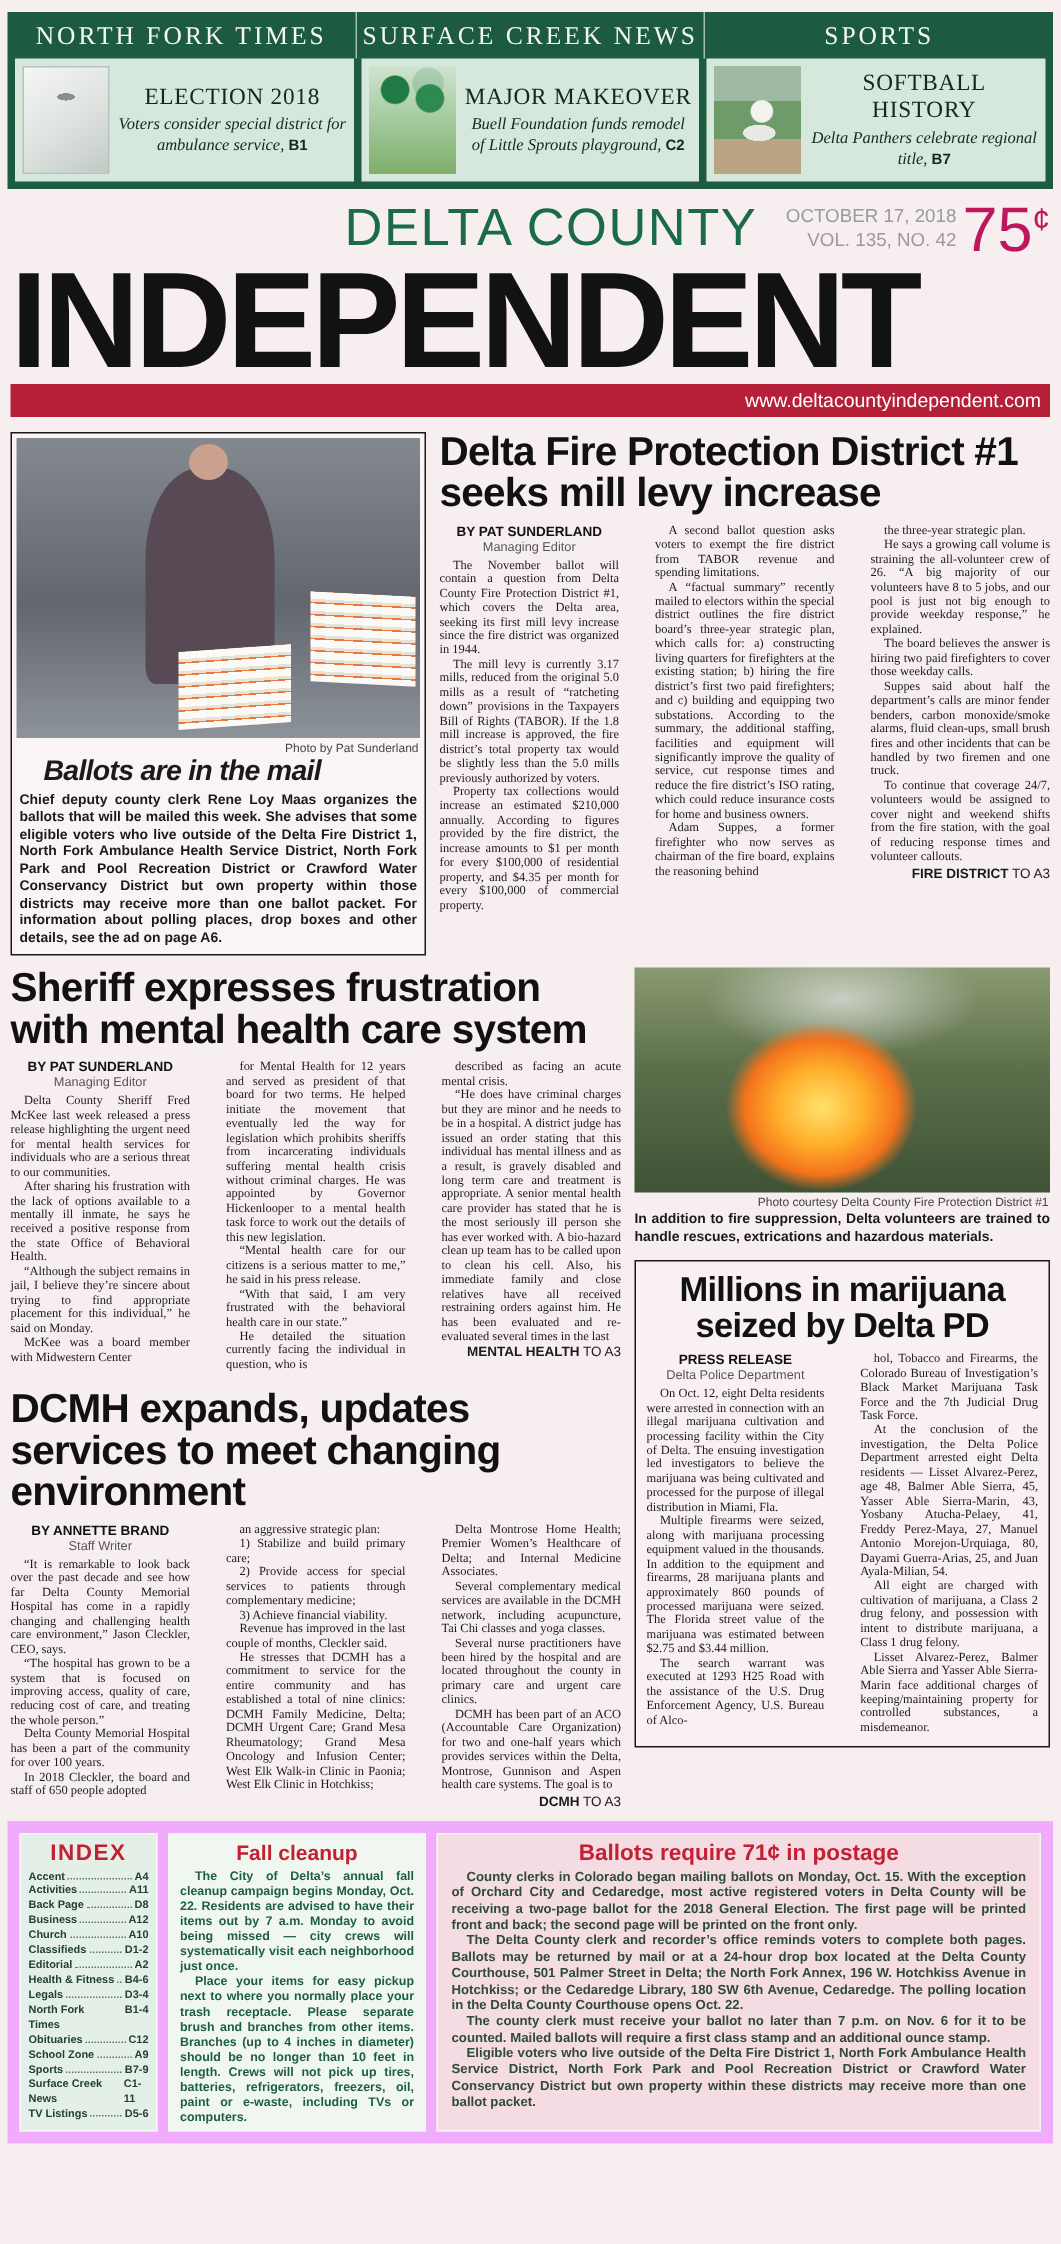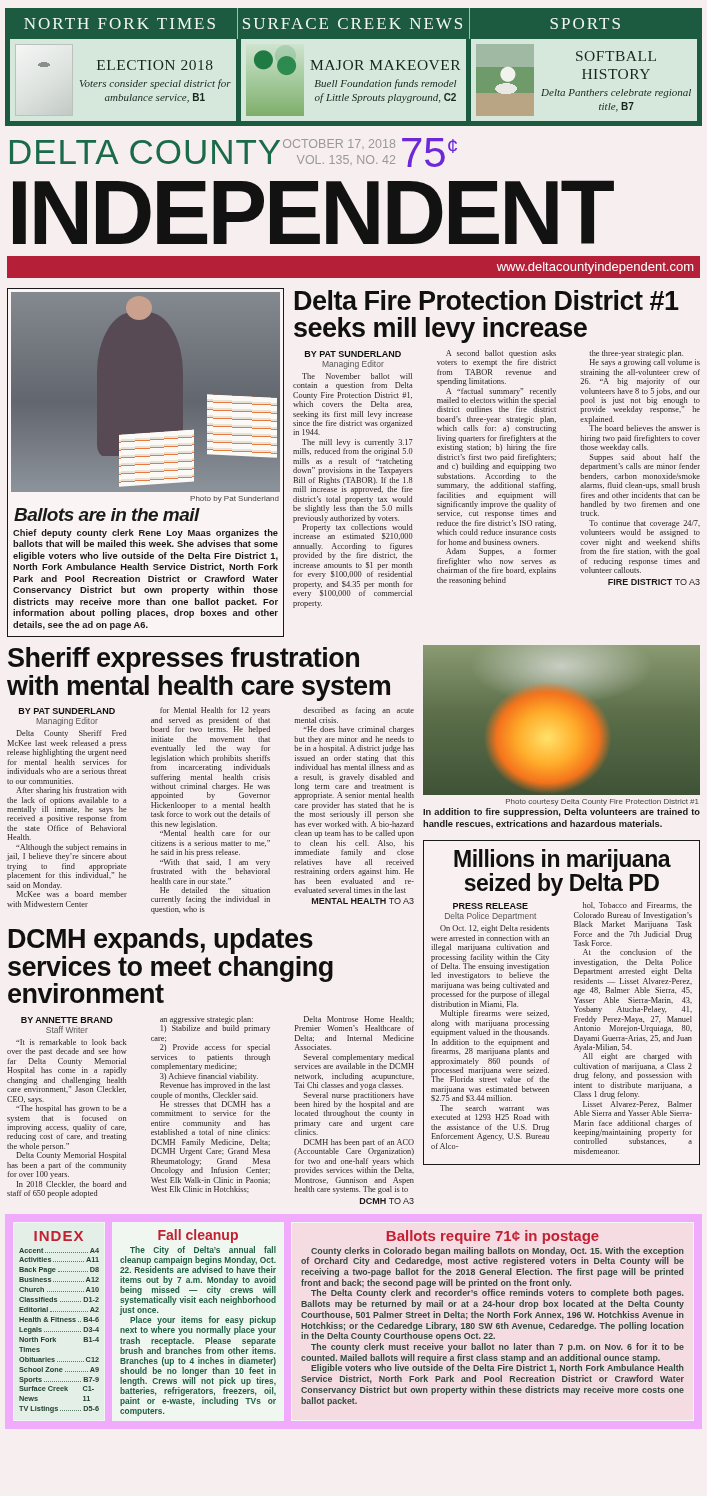--- a/index.html
+++ b/index.html
@@ -44,31 +44,31 @@
   .teaser-text { flex: 1; text-align: center; }
   .teaser-headline {
     font-family: "Liberation Serif", serif; font-size: 15.5px; letter-spacing: .5px;
     color: #15281d; margin-bottom: 3px;
   }
   .teaser-sub { font-style: italic; font-size: 11px; line-height: 1.2; color: #15281d; }
   .teaser-sub b { font-style: normal; font-family: "Liberation Sans", sans-serif; font-size: 10px; }
 
   
   .masthead { position: relative; padding: 2px 2px 0; }
-  .mast-top { display: flex; justify-content: flex-start; align-items: flex-start; }
+  .mast-top { display: flex; justify-content: flex-end; align-items: flex-start; gap: 19px; }
   .mast-kicker {
     color: #1a6b4a; font-family: "Liberation Sans", sans-serif;
     font-size: 35px; font-weight: 400; letter-spacing: 1px; line-height: 1;
   }
   .mast-right { display: flex; align-items: flex-start; gap: 4px; }
   .mast-dateline {
     text-align: right; color: #9a9a9a; font-family: "Liberation Sans", sans-serif;
     font-size: 12.5px; line-height: 1.25; padding-top: 3px;
   }
-  .mast-price { color: #6d28d9; font-family: "Liberation Sans", sans-serif; font-size: 42px; line-height: .9; font-weight: 400; }
+  .mast-price { color: #be185d; font-family: "Liberation Sans", sans-serif; font-size: 42px; line-height: .9; font-weight: 400; }
   .mast-price .cent { font-size: 21px; vertical-align: 14px; }
   .mast-title {
     font-family: "Liberation Sans", sans-serif; font-weight: 700; color: #121212;
     font-size: 89px; line-height: .92; letter-spacing: -3px;
     transform: scaleY(1.02); transform-origin: top left; white-space: nowrap;
   }
   .mast-bar {
     background: #b52038; color: #fff; text-align: right;
     font-family: "Liberation Sans", sans-serif; font-size: 13px;
     padding: 3px 6px 4px; margin-top: 2px;
@@ -101,21 +101,21 @@
     background: linear-gradient(180deg, #84888f 0%, #62666e 55%, #8d939b 100%); }
   .clerk-person { position: absolute; left: 32%; top: 10%; width: 32%; height: 72%;
     background: #584a55; border-radius: 42% 42% 8% 8%; }
   .clerk-person:before { content: ""; position: absolute; top: -16px; left: 34%;
     width: 26px; height: 24px; border-radius: 50%; background: #c9a18e; }
   .ballot-stack { position: absolute; background: repeating-linear-gradient(180deg, #fbfaf6 0 5px, #e8e2d6 5px 7px, #e87a3f 7px 8px); }
   .stack-mid { left: 40%; bottom: 4%; width: 28%; height: 26%; transform: skewY(-4deg); }
   .stack-right { right: 1%; bottom: 18%; width: 26%; height: 30%; transform: skewY(3deg); }
   .photo-credit { text-align: right; font-family: "Liberation Sans", sans-serif; font-size: 8px; color: #444; margin: 2px 1px 1px; }
   .caption-title { font-family: "Liberation Sans", sans-serif; font-weight: 700; font-style: italic;
-    font-size: 19px; letter-spacing: -0.5px; margin: 1px 3px 2px; }
+    font-size: 19px; letter-spacing: -0.5px; margin: 1px 18px 2px; }
   .caption-text { font-family: "Liberation Sans", sans-serif; font-weight: 700; font-size: 9.3px;
     line-height: 1.24; text-align: justify; margin: 0 2px 2px; }
   .fire-story { flex: 1; }
 
   
   .section-mid { display: flex; gap: 9px; margin: 2px 2px 8px; }
   .mid-left { flex: 1; }
   .mid-right { flex: 0 0 277px; }
   .photo-fire { height: 150px;
     background:
@@ -436,18 +436,18 @@
           <p>The City of Delta’s annual fall cleanup campaign begins Monday, Oct. 22. Residents are advised to have their items out by 7 a.m. Monday to avoid being missed — city crews will systematically visit each neighborhood just once.</p>
           <p>Place your items for easy pickup next to where you normally place your trash receptacle. Please separate brush and branches from other items. Branches (up to 4 inches in diameter) should be no longer than 10 feet in length. Crews will not pick up tires, batteries, refrigerators, freezers, oil, paint or e-waste, including TVs or computers.</p>
         </div>
     </div>
     <div class="ballots-box">
       <div class="box-title">Ballots require 71¢ in postage</div>
       <div class="ballots-text">
           <p>County clerks in Colorado began mailing ballots on Monday, Oct. 15. With the exception of Orchard City and Cedaredge, most active registered voters in Delta County will be receiving a two-page ballot for the 2018 General Election. The first page will be printed front and back; the second page will be printed on the front only.</p>
           <p>The Delta County clerk and recorder’s office reminds voters to complete both pages. Ballots may be returned by mail or at a 24-hour drop box located at the Delta County Courthouse, 501 Palmer Street in Delta; the North Fork Annex, 196 W. Hotchkiss Avenue in Hotchkiss; or the Cedaredge Library, 180 SW 6th Avenue, Cedaredge. The polling location in the Delta County Courthouse opens Oct. 22.</p>
           <p>The county clerk must receive your ballot no later than 7 p.m. on Nov. 6 for it to be counted. Mailed ballots will require a first class stamp and an additional ounce stamp.</p>
-          <p>Eligible voters who live outside of the Delta Fire District 1, North Fork Ambulance Health Service District, North Fork Park and Pool Recreation District or Crawford Water Conservancy District but own property within these districts may receive more costs one ballot packet.</p>
+          <p>Eligible voters who live outside of the Delta Fire District 1, North Fork Ambulance Health Service District, North Fork Park and Pool Recreation District or Crawford Water Conservancy District but own property within these districts may receive more than one ballot packet.</p>
         </div>
     </div>
   </div>
 
 </div>
 
 </body></html>

